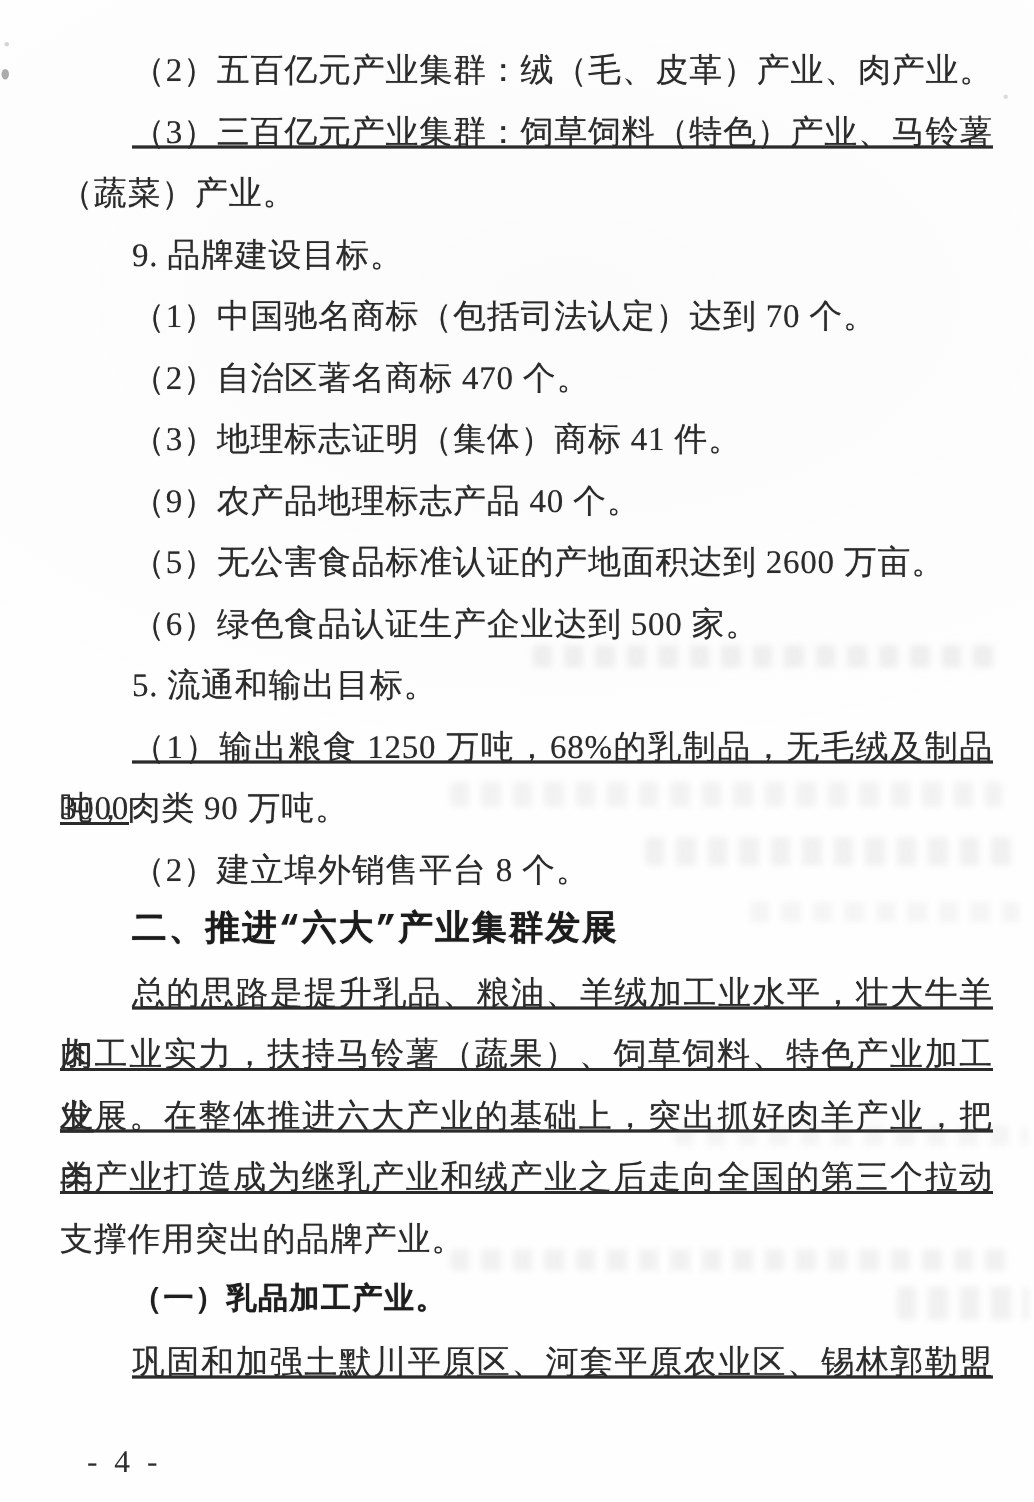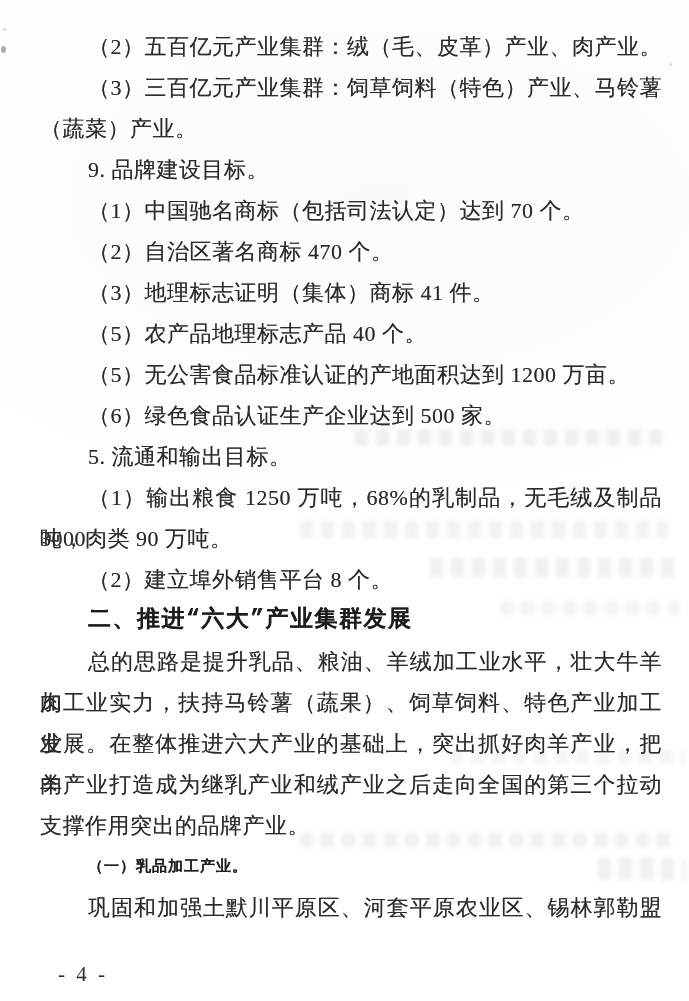--- a/index.html
+++ b/index.html
@@ -35,32 +35,33 @@
     letter-spacing: 0.5px;
     white-space: nowrap;
     color: #2b2b2b;
     text-shadow: 0 0 0.5px rgba(40,40,40,0.55);
   }
   .indent { text-indent: 48px; }
   .j {
     white-space: normal;
     text-align: justify;
     text-align-last: justify;
+    text-decoration: underline;
   }
   .h1 {
     font-family: Liberation Mono, monospace;
     font-weight: 700;
     font-size: 23px;
     color: #1c1c1c;
     letter-spacing: 1.5px;
     text-shadow: 0 0 0.6px rgba(0,0,0,0.7);
   }
   .h2 {
     font-weight: 700;
-    font-size: 15px;
+    font-size: 20px;
     color: #1e1e1e;
     letter-spacing: 1px;
     text-shadow: 0 0 0.6px rgba(0,0,0,0.6);
   }
   .pagenum {
     position: absolute;
     left: 58px;
     top: 962px;
     font-size: 21px;
     letter-spacing: 3px;
@@ -100,22 +101,22 @@
 
 <div class="page">
   <main class="doc">
     <p class="ln indent">（2）五百亿元产业集群：绒（毛、皮革）产业、肉产业。</p>
     <p class="ln indent j">（3）三百亿元产业集群：饲草饲料（特色）产业、马铃薯</p>
     <p class="ln">（蔬菜）产业。</p>
     <p class="ln indent">9. 品牌建设目标。</p>
     <p class="ln indent">（1）中国驰名商标（包括司法认定）达到 70 个。</p>
     <p class="ln indent">（2）自治区著名商标 470 个。</p>
     <p class="ln indent">（3）地理标志证明（集体）商标 41 件。</p>
-    <p class="ln indent">（5）农产品地理标志产品 40 个。</p>
-    <p class="ln indent">（5）无公害食品标准认证的产地面积达到 1200 万亩。</p>
+    <p class="ln indent">（9）农产品地理标志产品 40 个。</p>
+    <p class="ln indent">（5）无公害食品标准认证的产地面积达到 2600 万亩。</p>
     <p class="ln indent">（6）绿色食品认证生产企业达到 500 家。</p>
     <p class="ln indent">5. 流通和输出目标。</p>
     <p class="ln indent j">（1）输出粮食 1250 万吨，68%的乳制品，无毛绒及制品 3000</p>
     <p class="ln">吨，肉类 90 万吨。</p>
     <p class="ln indent">（2）建立埠外销售平台 8 个。</p>
     <p class="ln indent h1">二、推进“六大”产业集群发展</p>
     <p class="ln indent j">总的思路是提升乳品、粮油、羊绒加工业水平，壮大牛羊肉</p>
     <p class="ln j">加工业实力，扶持马铃薯（蔬果）、饲草饲料、特色产业加工业</p>
     <p class="ln j">发展。在整体推进六大产业的基础上，突出抓好肉羊产业，把肉</p>
     <p class="ln j">羊产业打造成为继乳产业和绒产业之后走向全国的第三个拉动</p>

